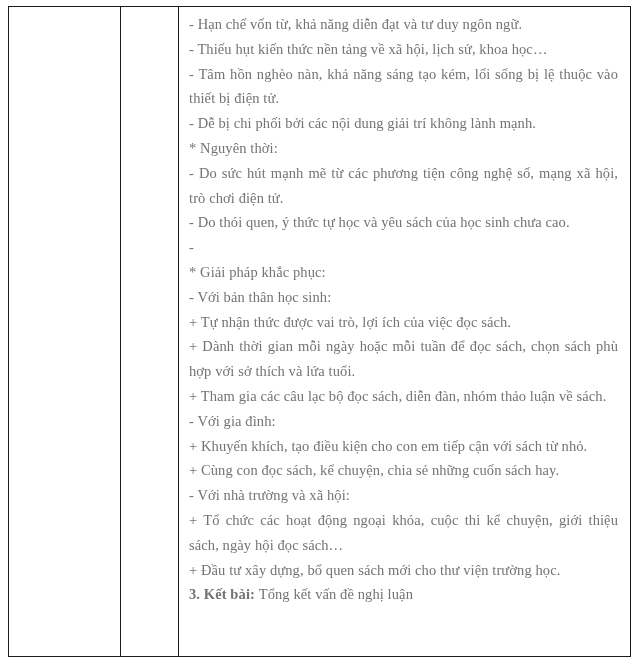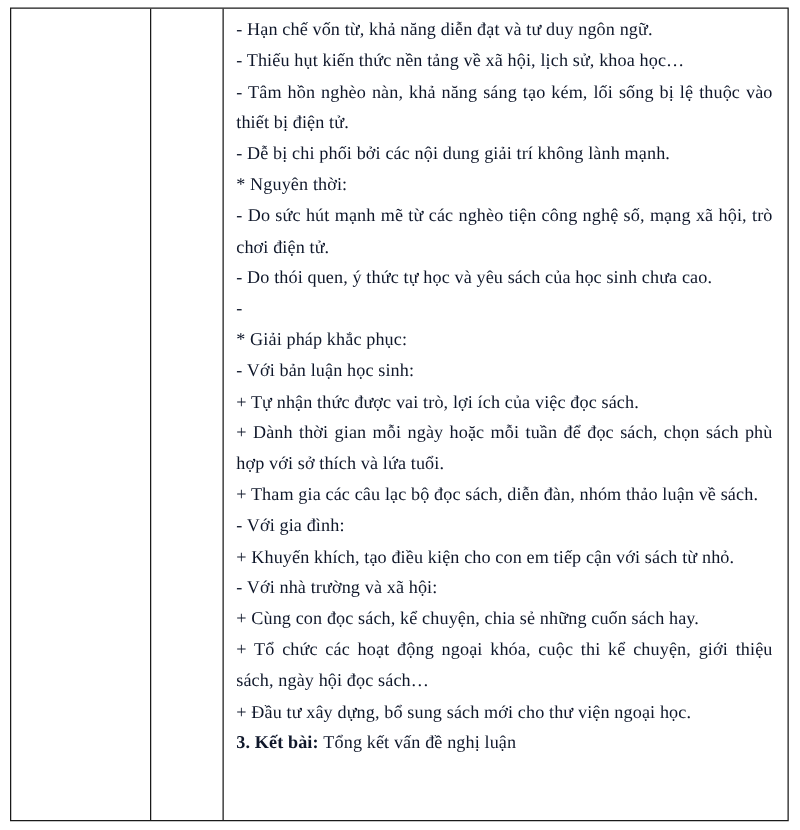--- a/index.html
+++ b/index.html
@@ -43,51 +43,51 @@
   .col3 {
     flex: 1;
     padding: 5px 12px 0 10px;
     overflow: hidden;
   }
   .para {
     margin: 0;
     padding: 0;
     font-size: 14.5px;
     line-height: 24.8px;
-    color: #0f172a;
+    color: #737373;
     text-align: justify;
     letter-spacing: 0.1px;
   }
   .para .bold {
     font-weight: bold;
   }
 </style>
 </head>
 <body>
 
 <div class="page">
   <div class="doc-table">
     <div class="cell col1"></div>
     <div class="cell col2"></div>
     <div class="cell col3">
       <p class="para">- Hạn chế vốn từ, khả năng diễn đạt và tư duy ngôn ngữ.</p>
       <p class="para">- Thiếu hụt kiến thức nền tảng về xã hội, lịch sử, khoa học…</p>
       <p class="para">- Tâm hồn nghèo nàn, khả năng sáng tạo kém, lối sống bị lệ thuộc vào thiết bị điện tử.</p>
       <p class="para">- Dễ bị chi phối bởi các nội dung giải trí không lành mạnh.</p>
       <p class="para">* Nguyên thời:</p>
-      <p class="para">- Do sức hút mạnh mẽ từ các nghèo tiện công nghệ số, mạng xã hội, trò chơi điện tử.</p>
+      <p class="para">- Do sức hút mạnh mẽ từ các phương tiện công nghệ số, mạng xã hội, trò chơi điện tử.</p>
       <p class="para">- Do thói quen, ý thức tự học và yêu sách của học sinh chưa cao.</p>
       <p class="para">-</p>
       <p class="para">* Giải pháp khắc phục:</p>
-      <p class="para">- Với bản luận học sinh:</p>
+      <p class="para">- Với bản thân học sinh:</p>
       <p class="para">+ Tự nhận thức được vai trò, lợi ích của việc đọc sách.</p>
       <p class="para">+ Dành thời gian mỗi ngày hoặc mỗi tuần để đọc sách, chọn sách phù hợp với sở thích và lứa tuổi.</p>
       <p class="para">+ Tham gia các câu lạc bộ đọc sách, diễn đàn, nhóm thảo luận về sách.</p>
       <p class="para">- Với gia đình:</p>
       <p class="para">+ Khuyến khích, tạo điều kiện cho con em tiếp cận với sách từ nhỏ.</p>
+      <p class="para">+ Cùng con đọc sách, kể chuyện, chia sẻ những cuốn sách hay.</p>
       <p class="para">- Với nhà trường và xã hội:</p>
-      <p class="para">+ Cùng con đọc sách, kể chuyện, chia sẻ những cuốn sách hay.</p>
       <p class="para">+ Tổ chức các hoạt động ngoại khóa, cuộc thi kể chuyện, giới thiệu sách, ngày hội đọc sách…</p>
-      <p class="para">+ Đầu tư xây dựng, bổ sung sách mới cho thư viện ngoại học.</p>
+      <p class="para">+ Đầu tư xây dựng, bổ quen sách mới cho thư viện trường học.</p>
       <p class="para"><span class="bold">3. Kết bài: </span><span>Tổng kết vấn đề nghị luận</span></p>
     </div>
   </div>
 </div>
 
 </body></html>

